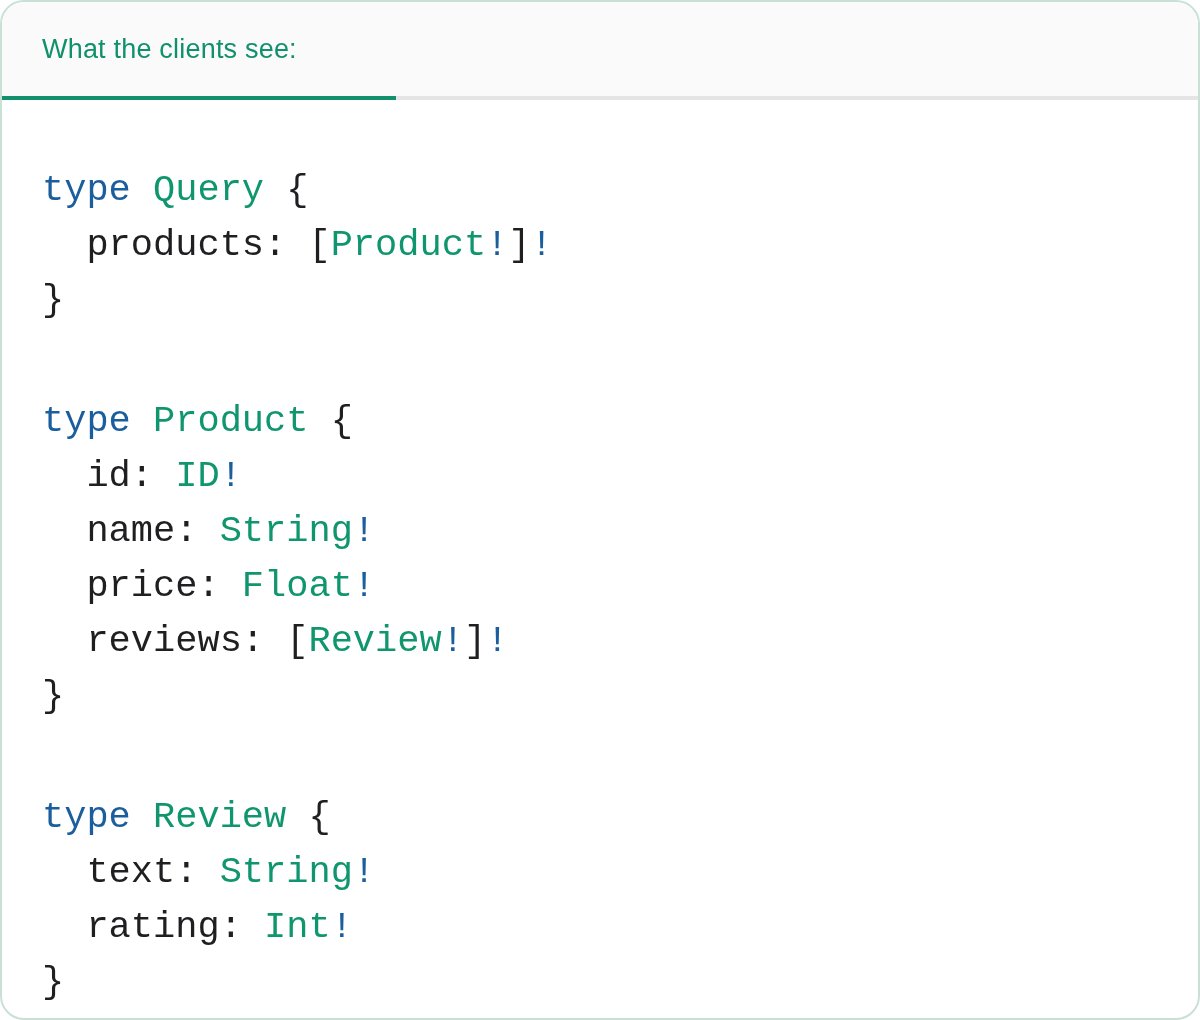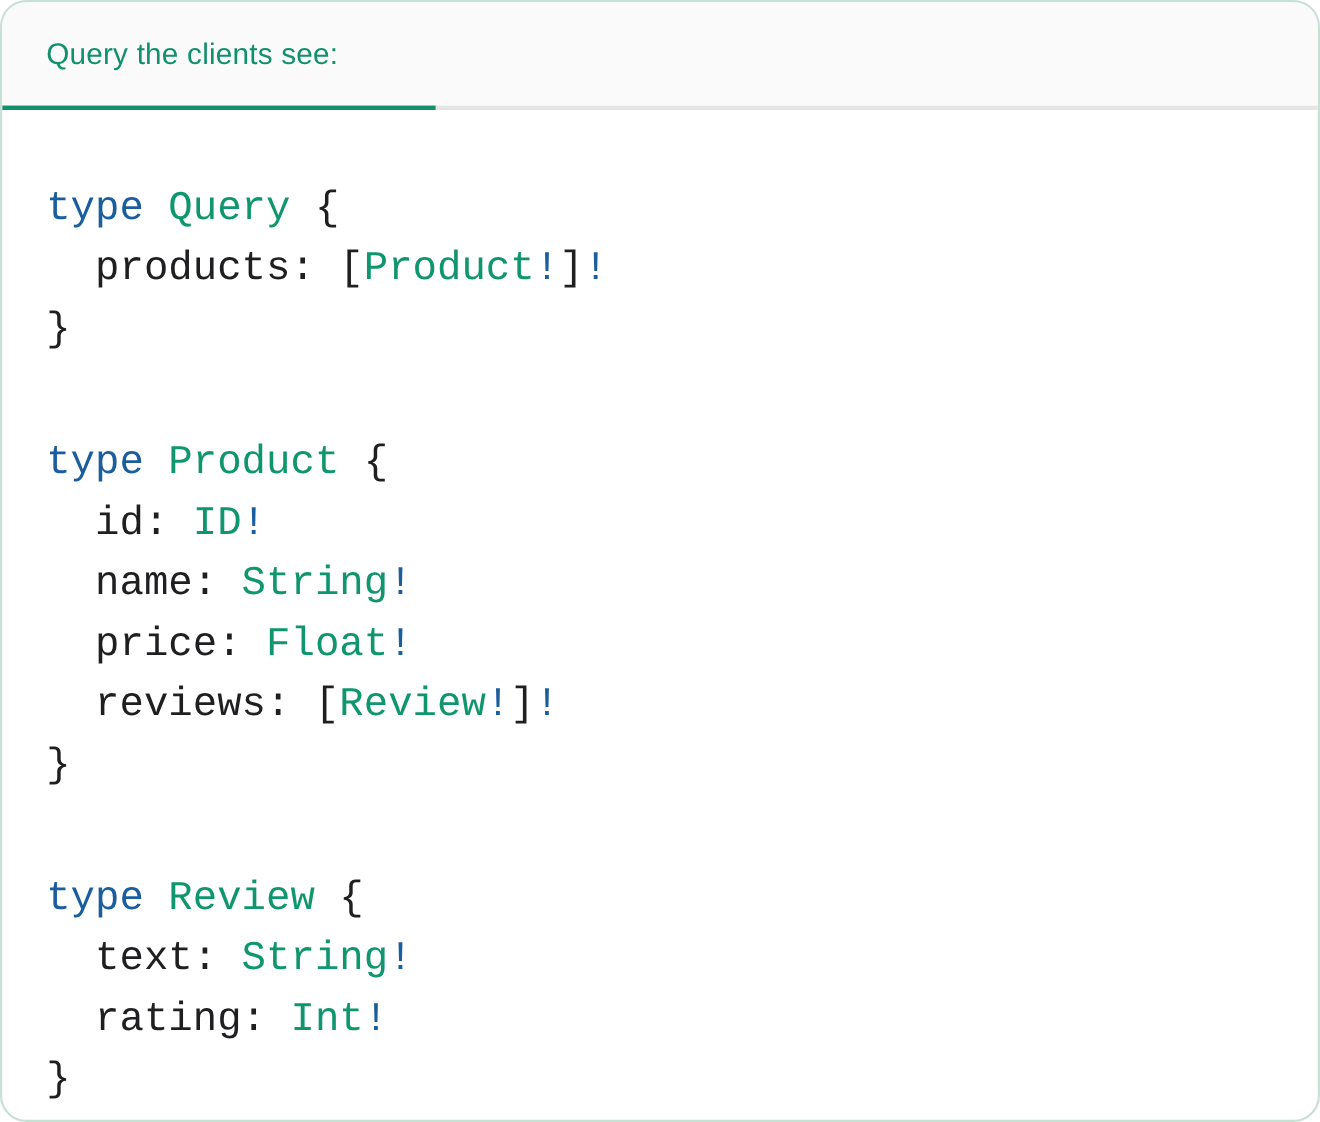--- a/index.html
+++ b/index.html
@@ -68,19 +68,19 @@
   .code-line { white-space: pre; }
   .tok-kw { color: var(--kw); }
   .tok-ty { color: var(--ty); }
   .tok-pl { color: var(--pl); }
 </style>
 </head>
 <body>
 
 <div class="card">
   <div class="tab-bar">
-    <span class="tab-label">Query the clients see:</span>
+    <span class="tab-label">What the clients see:</span>
   </div>
   <div class="tab-divider">
     <div class="tab-active-indicator"></div>
   </div>
   <div class="code-area"><div class="code-block"><div class="code-line"><span class="tok-kw">type</span><span class="tok-pl"> </span><span class="tok-ty">Query</span><span class="tok-pl"> {</span></div><div class="code-line"><span class="tok-pl">  products: [</span><span class="tok-ty">Product</span><span class="tok-kw">!</span><span class="tok-pl">]</span><span class="tok-kw">!</span></div><div class="code-line"><span class="tok-pl">}</span></div></div><div class="code-block"><div class="code-line"><span class="tok-kw">type</span><span class="tok-pl"> </span><span class="tok-ty">Product</span><span class="tok-pl"> {</span></div><div class="code-line"><span class="tok-pl">  id: </span><span class="tok-ty">ID</span><span class="tok-kw">!</span></div><div class="code-line"><span class="tok-pl">  name: </span><span class="tok-ty">String</span><span class="tok-kw">!</span></div><div class="code-line"><span class="tok-pl">  price: </span><span class="tok-ty">Float</span><span class="tok-kw">!</span></div><div class="code-line"><span class="tok-pl">  reviews: [</span><span class="tok-ty">Review</span><span class="tok-kw">!</span><span class="tok-pl">]</span><span class="tok-kw">!</span></div><div class="code-line"><span class="tok-pl">}</span></div></div><div class="code-block"><div class="code-line"><span class="tok-kw">type</span><span class="tok-pl"> </span><span class="tok-ty">Review</span><span class="tok-pl"> {</span></div><div class="code-line"><span class="tok-pl">  text: </span><span class="tok-ty">String</span><span class="tok-kw">!</span></div><div class="code-line"><span class="tok-pl">  rating: </span><span class="tok-ty">Int</span><span class="tok-kw">!</span></div><div class="code-line"><span class="tok-pl">}</span></div></div></div>
 </div>
 
 </body></html>

